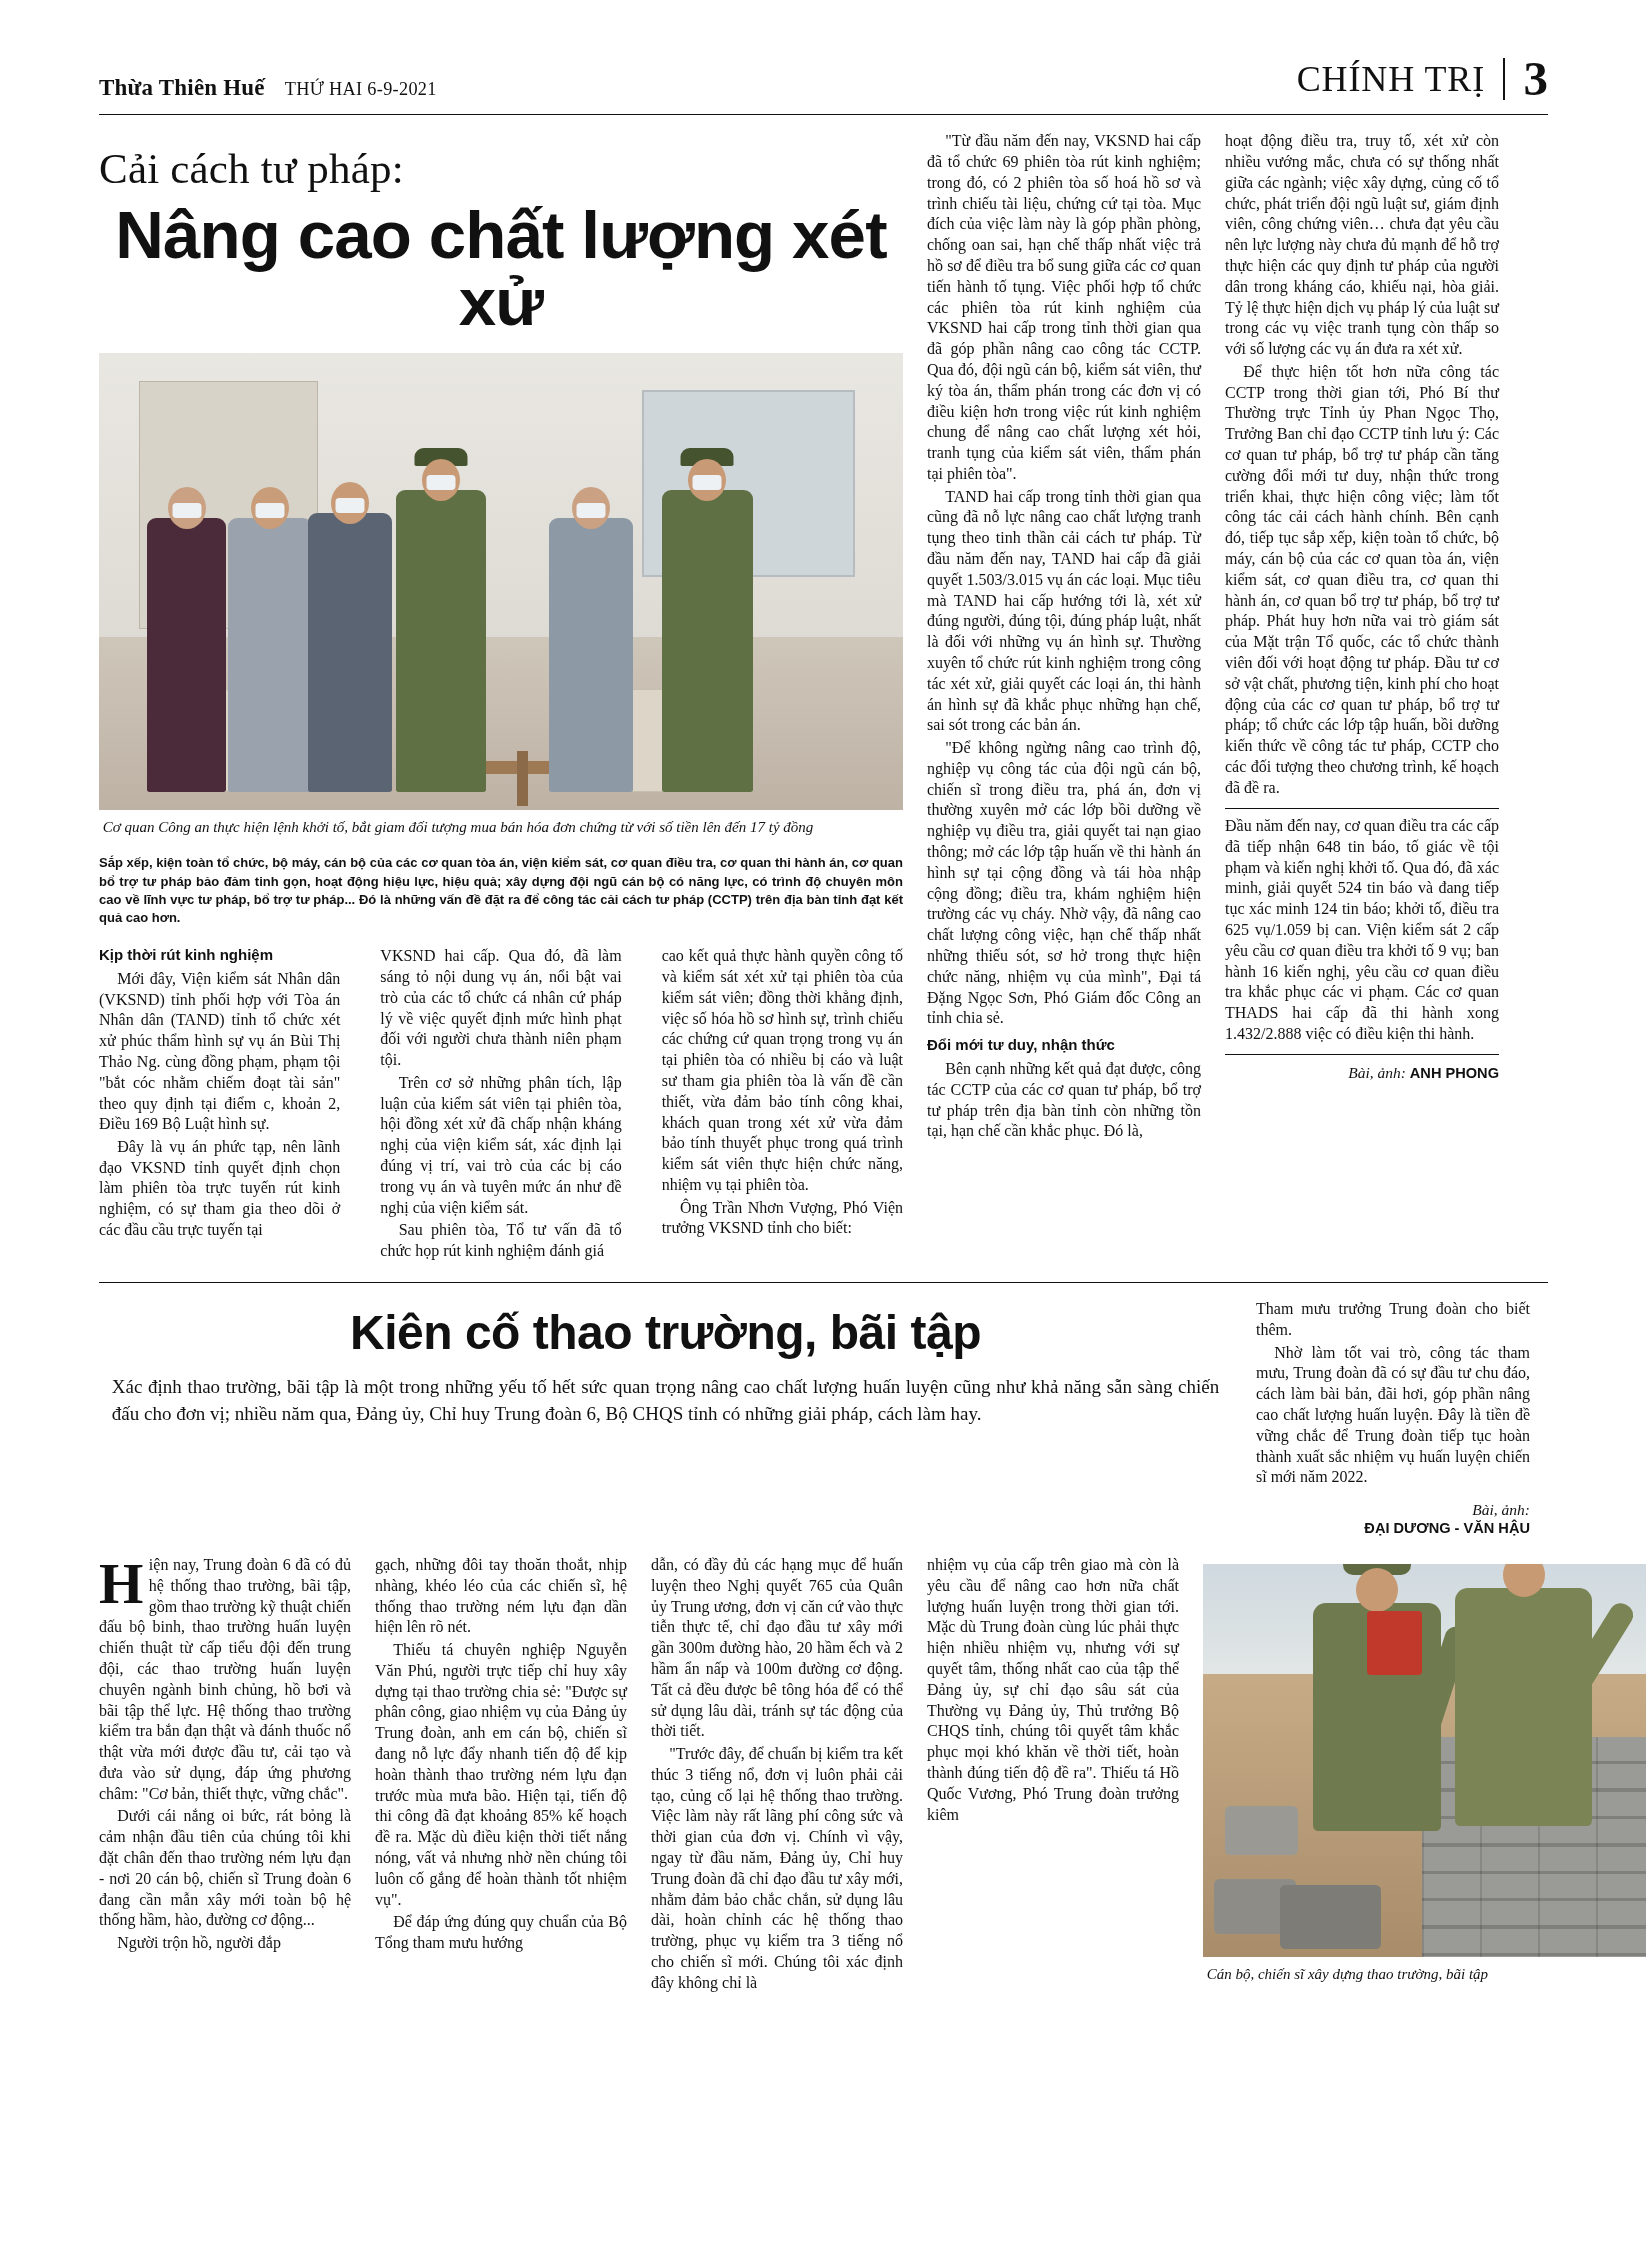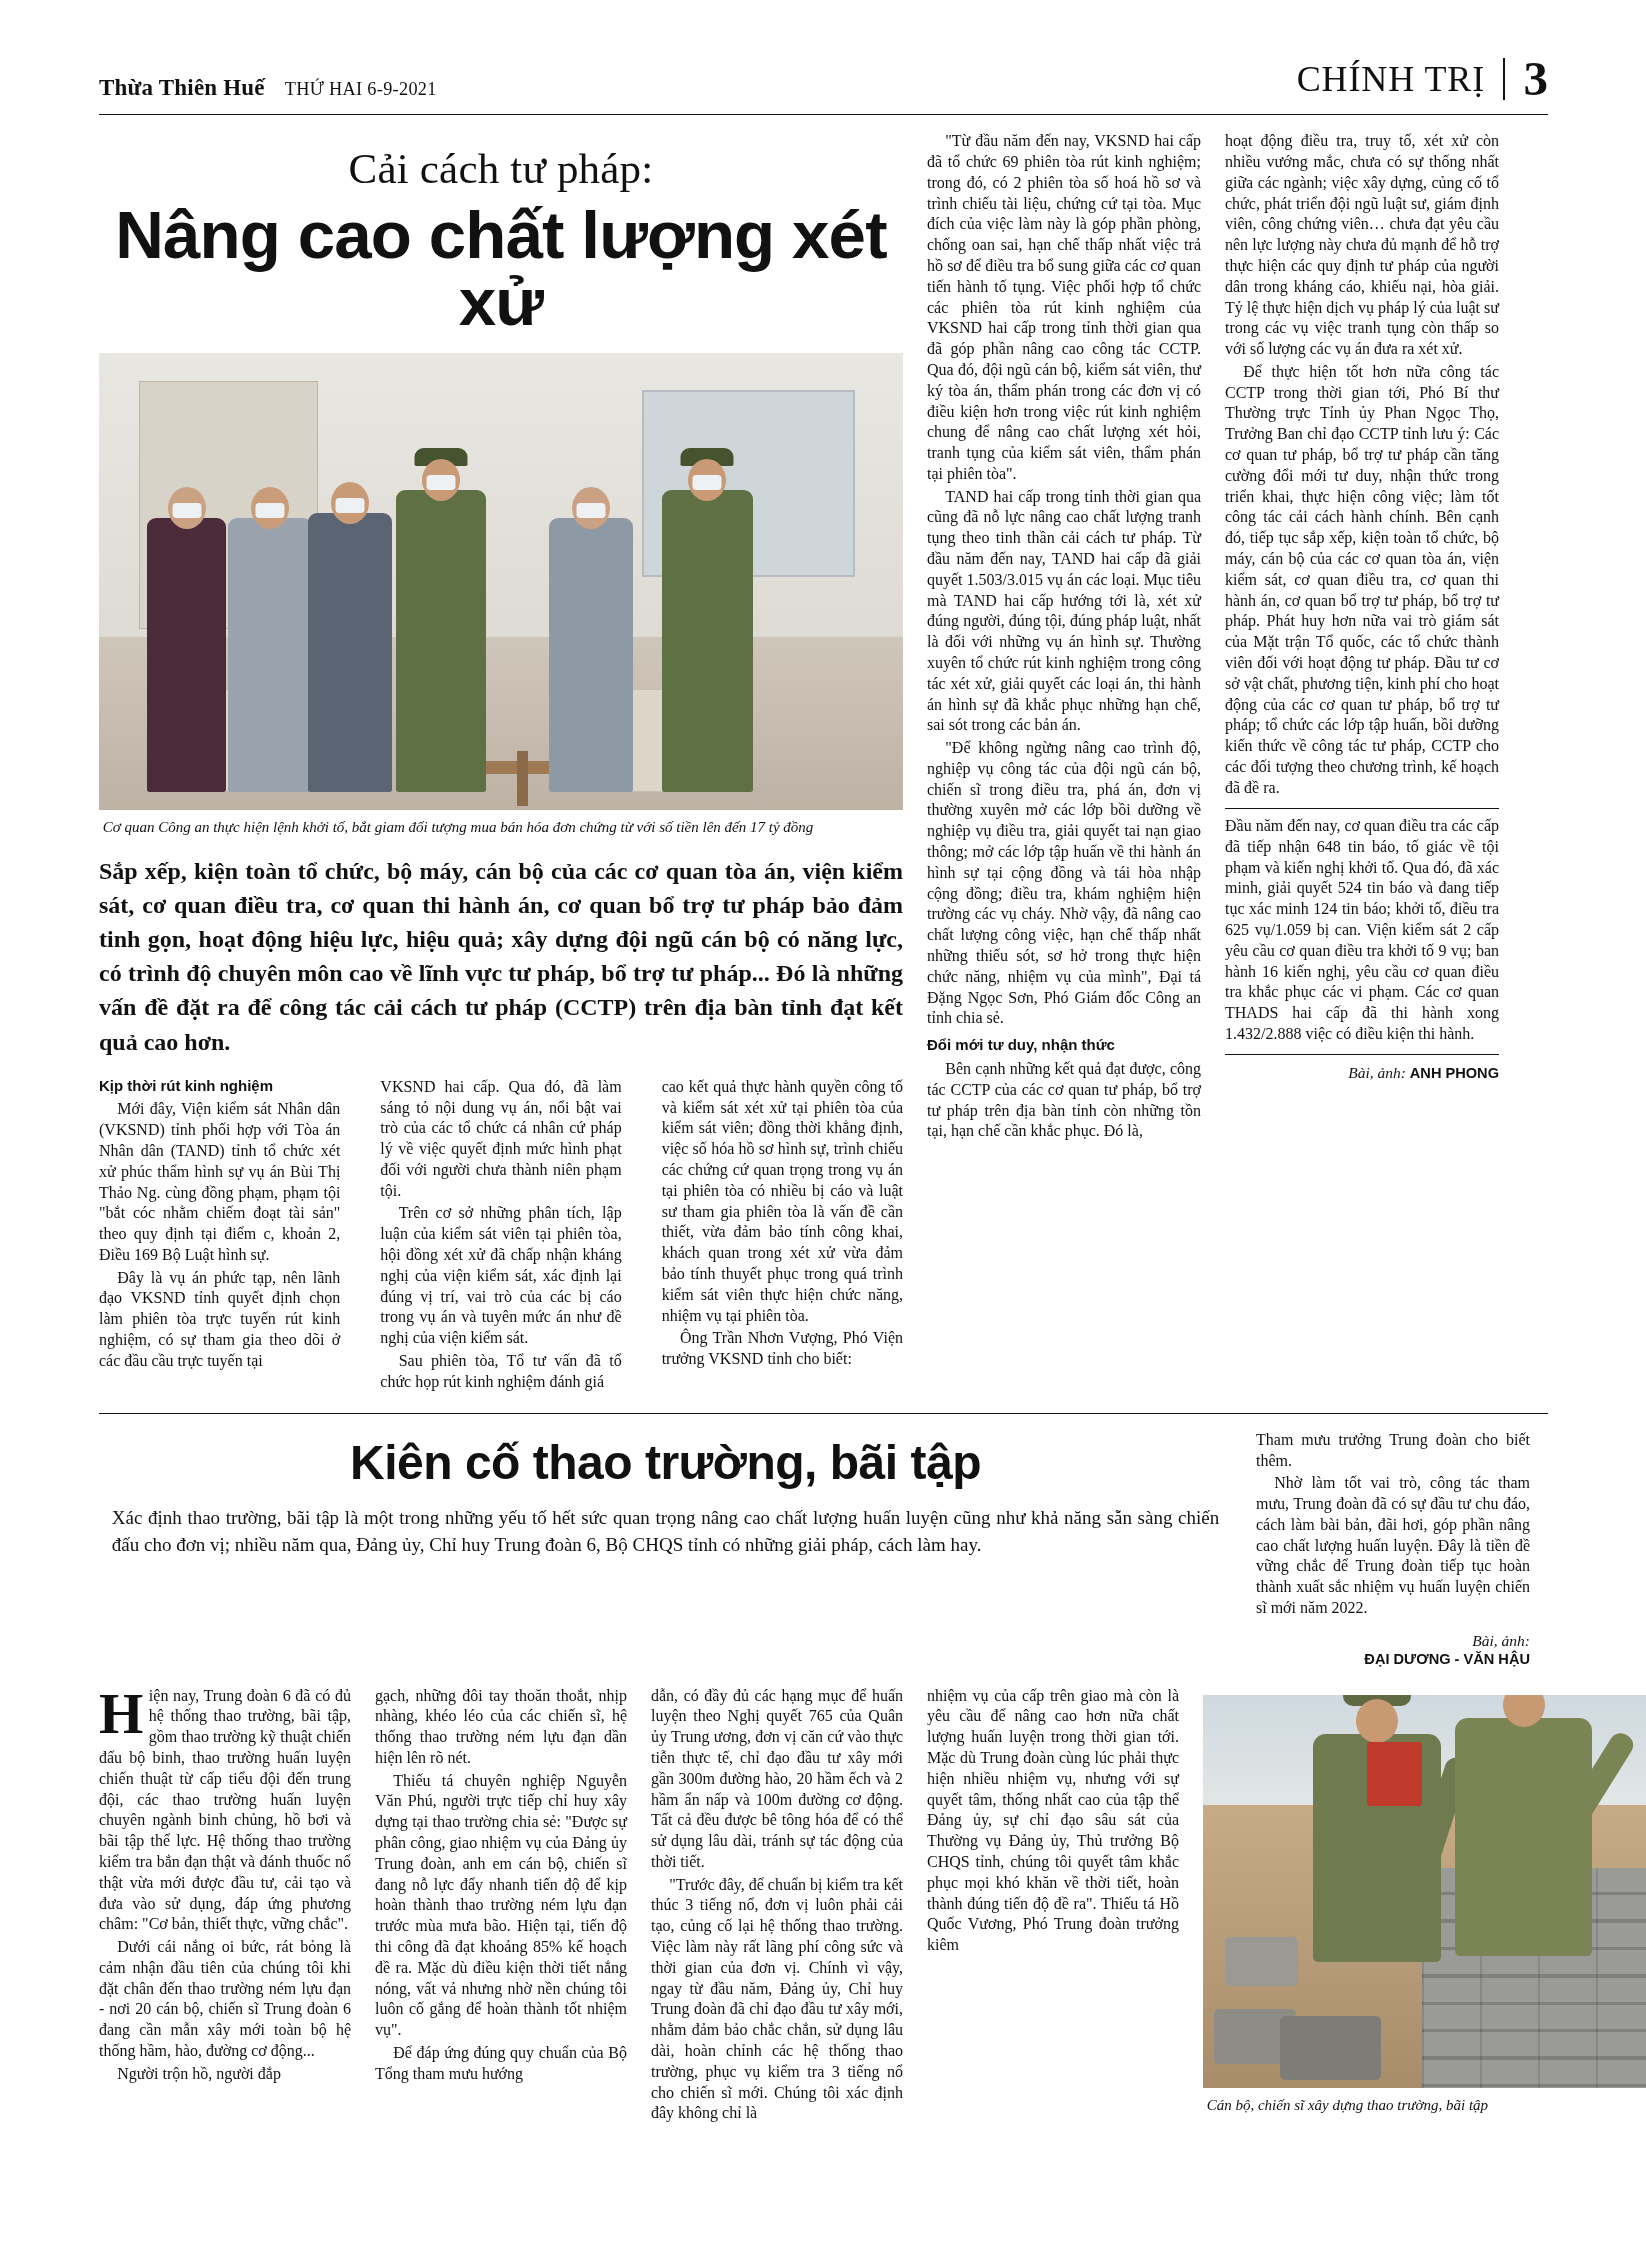--- a/index.html
+++ b/index.html
@@ -78,21 +78,20 @@
     display: flex;
     gap: 24px;
   }
   .a1-left { width: 804px; }
   .a1-mid  { width: 274px; }
   .a1-right{ width: 274px; }
 
   .kicker {
     font-family: "Liberation Serif", serif;
     font-size: 43px;
-    text-align: center;
     margin: 12.8px 0 0 0;
     letter-spacing: 0.2px;
   }
   .headline-main {
     font-family: "Liberation Sans", sans-serif;
     font-weight: bold;
     font-size: 66px;
     text-align: center;
     letter-spacing: -0.9px;
     line-height: 1.02;
@@ -110,23 +109,23 @@
   .caption {
     font-family: "Liberation Serif", serif;
     font-style: italic;
     font-size: 15px;
     line-height: 1.35;
     margin: 7.3px 0 0 0;
     padding-left: 3.7px;
   }
 
   .lede {
-    font-family: Liberation Serif, serif;
-    font-weight: bold;
-    font-size: 24px;
+    font-family: Liberation Sans, sans-serif;
+    font-weight: bold;
+    font-size: 13px;
     line-height: 1.42;
     text-align: justify;
     margin: 16.4px 0 0 0;
   }
 
   .cols3 {
     display: flex;
     gap: 40px;
     margin-top: 18.3px;
   }

